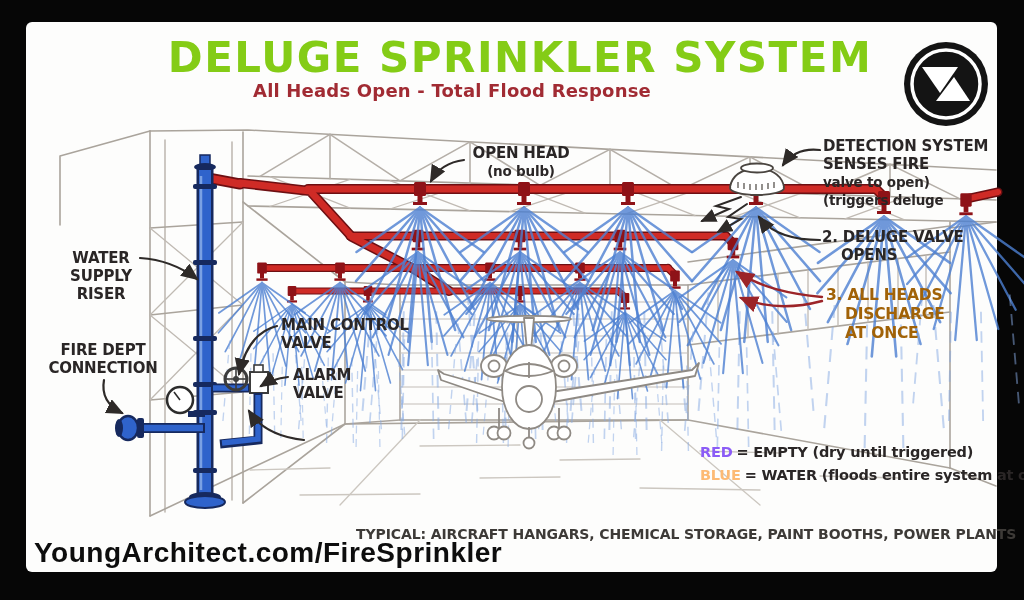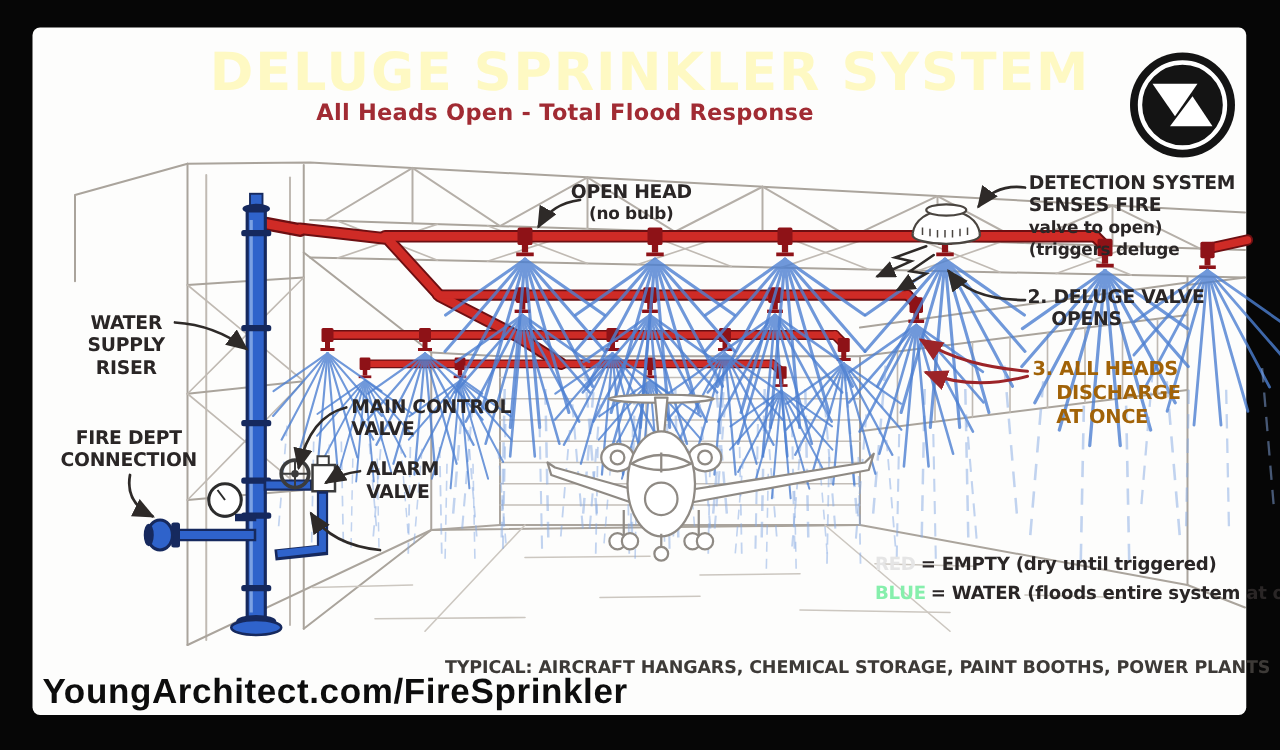--- a/index.html
+++ b/index.html
@@ -3,32 +3,32 @@
 <meta charset="utf-8">
 <style>
   html,body{margin:0;padding:0;background:#000;}
   .stage{position:relative;width:1024px;height:600px;background:#060606;overflow:hidden;
          font-family:"DejaVu Sans",sans-serif;}
   .canvas{position:absolute;left:26px;top:22px;width:971px;height:550px;background:#fdfdfc;
           border-radius:6px;}
   svg.art{position:absolute;left:0;top:0;width:1024px;height:600px;}
   .abs{position:absolute;white-space:nowrap;}
   .title{left:520px;top:33px;transform:translateX(-50%);font-size:42px;font-weight:800;
-         letter-spacing:1.5px;color:#fef9c3;}
+         letter-spacing:1.5px;color:#84cc16;}
   .subtitle{left:452px;top:80px;transform:translateX(-50%);font-size:18px;font-weight:600;
          letter-spacing:.2px;color:#a12b33;}
   .lbl{font-size:15px;font-weight:700;color:#2a2626;line-height:18px;letter-spacing:-.2px;}
   .lbl span{display:block;}
   .lbl .sub{font-weight:600;font-size:13.5px;}
   .ctr{text-align:center;}
   .ind{margin-left:19px;}
   .step3{color:#a16207;font-size:15.5px;line-height:19px;}
   .legend{font-size:14.5px;font-weight:700;color:#2a2626;line-height:23px;letter-spacing:-.2px;}
-  .legend .t-red{color:#e5e5e5;margin-right:4px;}
-  .legend .t-blue{color:#86efac;margin-right:4px;}
+  .legend .t-red{color:#8b5cf6;margin-right:4px;}
+  .legend .t-blue{color:#fdba74;margin-right:4px;}
   .typical{left:356px;top:507px;font-size:14px;font-weight:600;color:#3d3a37;letter-spacing:-.1px;margin-top:19px;}
   .watermark{left:34px;top:537px;font-family:"Liberation Sans",sans-serif;font-size:28px;
          font-weight:800;letter-spacing:.5px;color:#0d0d0d;}
 </style>
 </head>
 <body>
 
 <div class="stage">
   <div class="canvas"></div>
 
@@ -348,21 +348,21 @@
       <circle r="42" fill="#141414"></circle>
       <circle r="34" fill="none" stroke="#ffffff" stroke-width="3.5"></circle>
       <path d="M-24 -17 L12 -17 L-6 9 Z" fill="#ffffff"></path>
       <path d="M8 -7 L24 17 L-10 17 Z" fill="#ffffff"></path>
     </g>
   </svg>
 
   <div class="abs title">DELUGE SPRINKLER SYSTEM</div>
   <div class="abs subtitle">All Heads Open - Total Flood Response</div>
 
-  <div class="abs lbl ctr" style="left:435px;top:144px;width:140px;">
+  <div class="abs lbl ctr" style="left:451px;top:144px;width:140px;">
     <span>OPEN HEAD</span>
     <span class="sub">(no bulb)</span>
   </div>
 
   <div class="abs lbl" style="left:823px;top:137px;">
     <span>DETECTION SYSTEM</span>
     <span>SENSES FIRE</span>
     <span class="sub">valve to open)</span>
     <span class="sub">(triggers deluge</span>
   </div>

